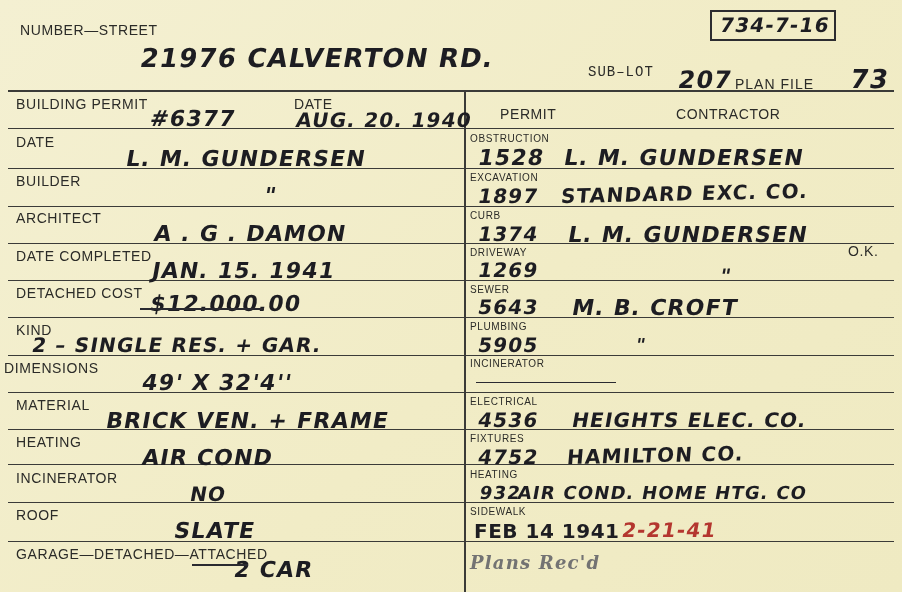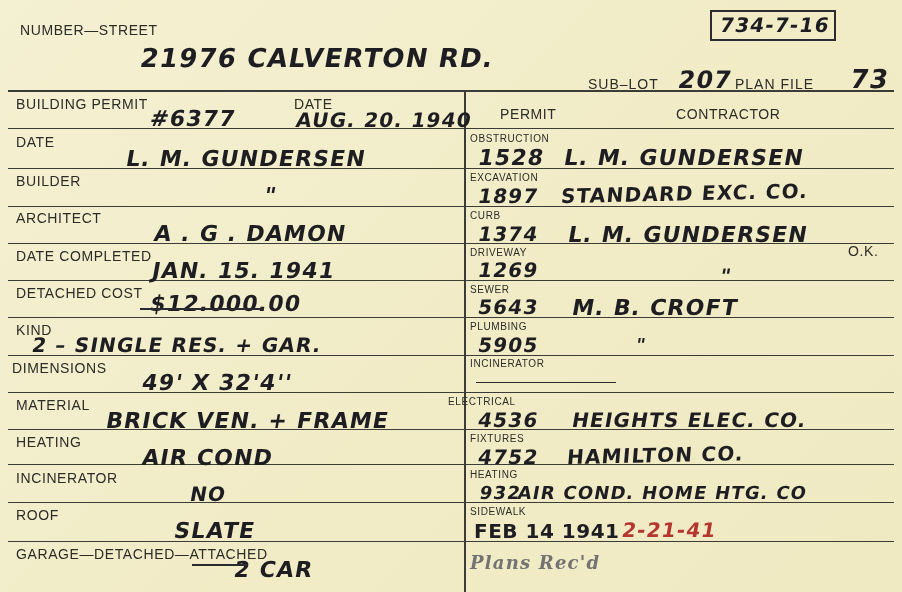--- a/index.html
+++ b/index.html
@@ -114,21 +114,21 @@
 <div id="card">
 
   <div class="lbl" style="left:20px; top:22px;">NUMBER—STREET</div>
 
   <div class="hw sz26 slant" style="left:138px; top:43px;">21976  CALVERTON  RD.</div>
 
   <div id="permit-box" style="left:710px; top:10px;">
     <span class="hw sz20 slant">734-7-16</span>
   </div>
 
-  <div class="lbl big" style="left:588px; top:76px;">SUB–LOT</div>
+  <div class="lbl big" style="left:588px; top:64px;font-family:Liberation Mono, monospace;">SUB–LOT</div>
   <div class="hw sz24 slant" style="left:676px; top:66px;">207</div>
 
   <div class="lbl big" style="left:735px; top:76px;">PLAN FILE</div>
   <div class="hw sz26 slant" style="left:848px; top:64px;">73</div>
 
   <div class="rule" style="left:8px; top:90px; width:886px; height:2px;"></div>
   <div class="vrule" style="left:464px; top:90px; height:502px; width:2px;"></div>
 
   <div class="rule" style="left:8px; top:128px; width:456px;"></div>
   <div class="rule" style="left:8px; top:168px; width:456px;"></div>
@@ -174,21 +174,21 @@
   <div class="lbl" style="left:16px; top:248px;">DATE COMPLETED</div>
   <div class="hw sz22 slant" style="left:150px; top:258px;">JAN. 15. 1941</div>
 
   <div class="lbl" style="left:16px; top:285px;">DETACHED COST</div>
   <div class="hw sz22 slant" style="left:148px; top:291px;">$12.000.00</div>
   <div class="underline" style="left:140px; top:308px; width:124px;"></div>
 
   <div class="lbl" style="left:16px; top:322px;">KIND</div>
   <div class="hw sz20 slant" style="left:30px; top:333px;">2 – SINGLE RES. + GAR.</div>
 
-  <div class="lbl" style="left:12px; top:360px;">DIMENSIONS</div>
+  <div class="lbl" style="left:4px; top:360px;">DIMENSIONS</div>
   <div class="hw sz22 slant" style="left:140px; top:370px;">49'  X  32'4''</div>
 
   <div class="lbl" style="left:16px; top:397px;">MATERIAL</div>
   <div class="hw sz22 slant" style="left:104px; top:408px;">BRICK VEN. + FRAME</div>
 
   <div class="lbl" style="left:16px; top:434px;">HEATING</div>
   <div class="hw sz22 slant" style="left:140px; top:445px;">AIR COND</div>
 
   <div class="lbl" style="left:16px; top:470px;">INCINERATOR</div>
   <div class="hw sz20 slant" style="left:188px; top:482px;">NO</div>
@@ -224,21 +224,21 @@
   <div class="hw sz20 slant" style="left:476px; top:295px;">5643</div>
   <div class="hw sz22 slant" style="left:570px; top:295px;">M. B. CROFT</div>
 
   <div class="lbl small" style="left:470px; top:321px;">PLUMBING</div>
   <div class="hw sz20 slant" style="left:476px; top:333px;">5905</div>
   <div class="hw sz18 slant" style="left:634px; top:334px;">"</div>
 
   <div class="lbl small" style="left:470px; top:358px;">INCINERATOR</div>
   <div class="bar" style="left:476px; top:382px; width:140px; height:1px;"></div>
 
-  <div class="lbl small" style="left:448px; top:396px;">ELECTRICAL</div>
+  <div class="lbl small" style="left:470px; top:396px;">ELECTRICAL</div>
   <div class="hw sz20 slant" style="left:476px; top:408px;">4536</div>
   <div class="hw sz20 slant" style="left:570px; top:408px;">HEIGHTS ELEC. CO.</div>
 
   <div class="lbl small" style="left:470px; top:433px;">FIXTURES</div>
   <div class="hw sz20 slant" style="left:476px; top:445px;">4752</div>
   <div class="hw sz20 slant2" style="left:566px; top:445px;">HAMILTON CO.</div>
 
   <div class="lbl small" style="left:470px; top:469px;">HEATING</div>
   <div class="hw sz18 slant" style="left:478px; top:482px;">932</div>
   <div class="hw sz18 slant" style="left:516px; top:482px;">AIR COND. HOME HTG. CO</div>

